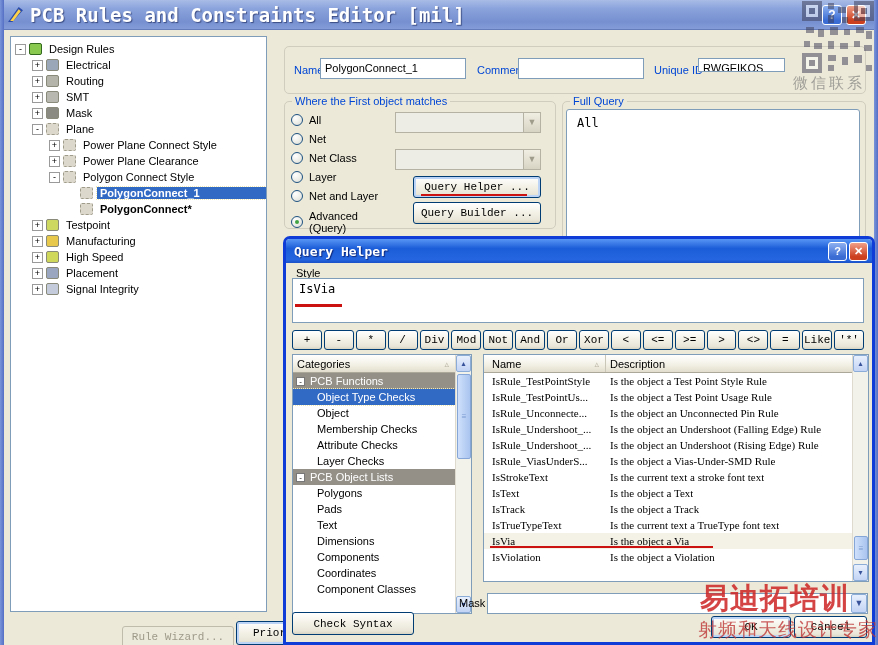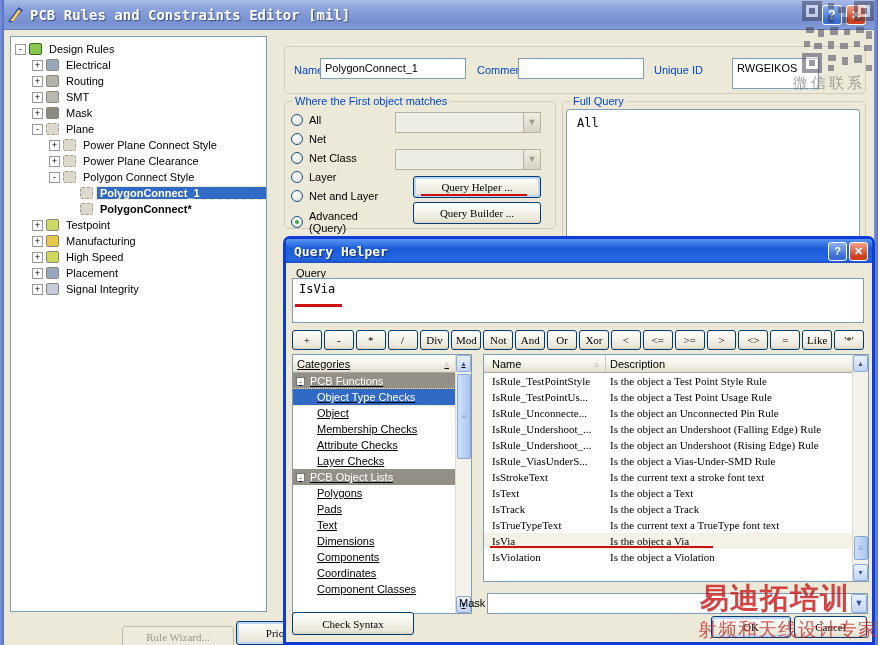--- a/index.html
+++ b/index.html
@@ -4,21 +4,21 @@
 <style>
   * { margin:0; padding:0; box-sizing:border-box; }
   body { font-family:"Liberation Sans", sans-serif; font-size:11px; color:#000; }
   #screen { position:relative; width:878px; height:645px; overflow:hidden; background:#ece9d8; }
   .abs { position:absolute; }
 
   
   .titlebar { left:0; top:0; width:878px; height:30px;
     background:linear-gradient(180deg,#a9bce6 0%,#8aa3dc 30%,#7690d0 75%,#849cd8 100%);
     border-bottom:1px solid #657cba; display:flex; align-items:center; padding-left:7px; }
-  .title-text { color:#fff; font-family:"DejaVu Sans Mono", monospace; font-weight:bold; font-size:14px;
+  .title-text { color:#fff; font-family:"DejaVu Sans Mono", monospace; font-weight:bold; font-size:19px;
     text-shadow:1px 1px 1px rgba(20,30,80,.6); margin-left:6px; }
   .app-icon { width:17px; height:17px; display:inline-block; }
   .side-border { top:0; width:4px; height:645px; background:linear-gradient(90deg,#7a94da,#5570c4); }
   .win-btn { width:20px; height:20px; border:1px solid #fff; border-radius:3px; color:#fff; font-weight:bold;
     font-size:12px; line-height:18px; text-align:center; cursor:default; }
   .win-help { background:linear-gradient(180deg,#8db0f0,#3a6cd4 80%); }
   .win-close { background:linear-gradient(180deg,#f0a088,#cc3f1f 80%); }
 
   
   .sunken { background:#fff; border:1px solid #7f9db9; }
@@ -45,21 +45,21 @@
   .i-plane{background:#dcd8cc;border:1px dashed #a09c8c}
   .i-testpoint{background:#cdd860}
   .i-manufacturing{background:#e8c84a}
   .i-highspeed{background:#cfd85a}
   .i-placement{background:#9aa6c0}
   .i-signal{background:#c4ccdc}
 
   
   .xpbtn { background:linear-gradient(180deg,#ffffff,#f4f2e8 45%,#e9e6d8 85%,#d8d4c4);
     border:1px solid #003c74; border-radius:3px; font-size:11px; text-align:center;
-    display:flex; align-items:center; justify-content:center; cursor:default; font-family:Liberation Serif, serif;}
+    display:flex; align-items:center; justify-content:center; cursor:default; font-family:Liberation Mono, monospace;}
   .xpbtn.glow { box-shadow:inset 0 0 0 2px #bcd4f5; }
   .xpbtn.disabled { border-color:#c0bcac; color:#9e9a8a; background:#eceadb; }
 
   
   .radio-row { display:flex; align-items:center; height:16px; }
   .radio { width:12px; height:12px; border:1px solid #1d5281; border-radius:50%;
     background:radial-gradient(circle at 35% 30%,#fff,#dcdcd4); margin-right:6px; position:relative; flex:0 0 12px;}
   .radio-row.selected .radio::after { content:""; position:absolute; left:3px; top:3px; width:4px; height:4px;
     border-radius:50%; background:#41a341; }
 
@@ -249,21 +249,21 @@
 
   <div class="abs xpbtn disabled" style="left:122px;top:626px;width:112px;height:22px;">Rule Wizard...</div>
   <div class="abs xpbtn glow" style="left:236px;top:621px;width:100px;height:24px;">Priorities</div>
 
   <div class="abs groupbox" style="left:284px;top:46px;width:582px;height:48px;"></div>
   <span class="abs form-label" style="left:294px;top:64px;">Name</span>
   <div class="abs txtinput" style="left:320px;top:58px;width:146px;height:21px;">PolygonConnect_1</div>
   <span class="abs form-label" style="left:477px;top:64px;">Comment</span>
   <div class="abs txtinput" style="left:518px;top:58px;width:126px;height:21px;"></div>
   <span class="abs form-label" style="left:654px;top:64px;">Unique ID</span>
-  <div class="abs txtinput" style="left:698px;top:58px;width:87px;height:31px;margin-left:34px;">RWGEIKOS</div>
+  <div class="abs txtinput" style="left:698px;top:58px;width:87px;height:14px;">RWGEIKOS</div>
 
   <div class="abs groupbox" style="left:284px;top:101px;width:272px;height:128px;"></div>
   <span class="abs gb-caption" style="left:292px;top:95px;">Where the First object matches</span>
   <div class="abs" style="left:291px;top:112px;width:105px;">
 
       <div class="radio-row" style="margin-bottom:3px;">
         <span class="radio"></span>
         <span>All</span>
       </div>
 
@@ -311,21 +311,21 @@
 
   <div class="abs dialog">
     <div class="dlg-titlebar">
       <span class="dlg-title">Query Helper</span>
       <span class="dlg-btns">
         <span class="dlg-btn win-help">?</span>
         <span class="dlg-btn win-close">✕</span>
       </span>
     </div>
     <div class="dlg-body">
-      <span class="abs" style="left:10px;top:4px;">Query</span>
+      <span class="abs" style="left:10px;top:4px;">Style</span>
       <div class="abs sunken" style="left:6px;top:15px;width:572px;height:45px;">
         <span class="mono" style="display:block;padding:3px 0 0 6px;">IsVia</span>
       </div>
       <div class="abs redline" style="left:9px;top:41px;width:47px;height:3px;"></div>
 
       <div class="abs ops-row" style="left:6px;top:67px;width:572px;">
 
           <button class="xpbtn opbtn">+</button>
 
           <button class="xpbtn opbtn">-</button>
@@ -357,21 +357,21 @@
           <button class="xpbtn opbtn">&lt;&gt;</button>
 
           <button class="xpbtn opbtn">=</button>
 
           <button class="xpbtn opbtn">Like</button>
 
           <button class="xpbtn opbtn">'*'</button>
 
       </div>
 
-      <div class="abs listbox" style="left:6px;top:91px;width:180px;height:260px;text-decoration:underline;">
+      <div class="abs listbox" style="left:6px;top:91px;width:180px;height:260px;">
         <div class="list-main">
           <div class="hdr">
             <span>Categories</span>
             <span class="sort-glyph">▵</span>
           </div>
 
             <div class="crow group">
               <span class="cexp">-</span>
               <span>PCB Functions</span>
             </div>

